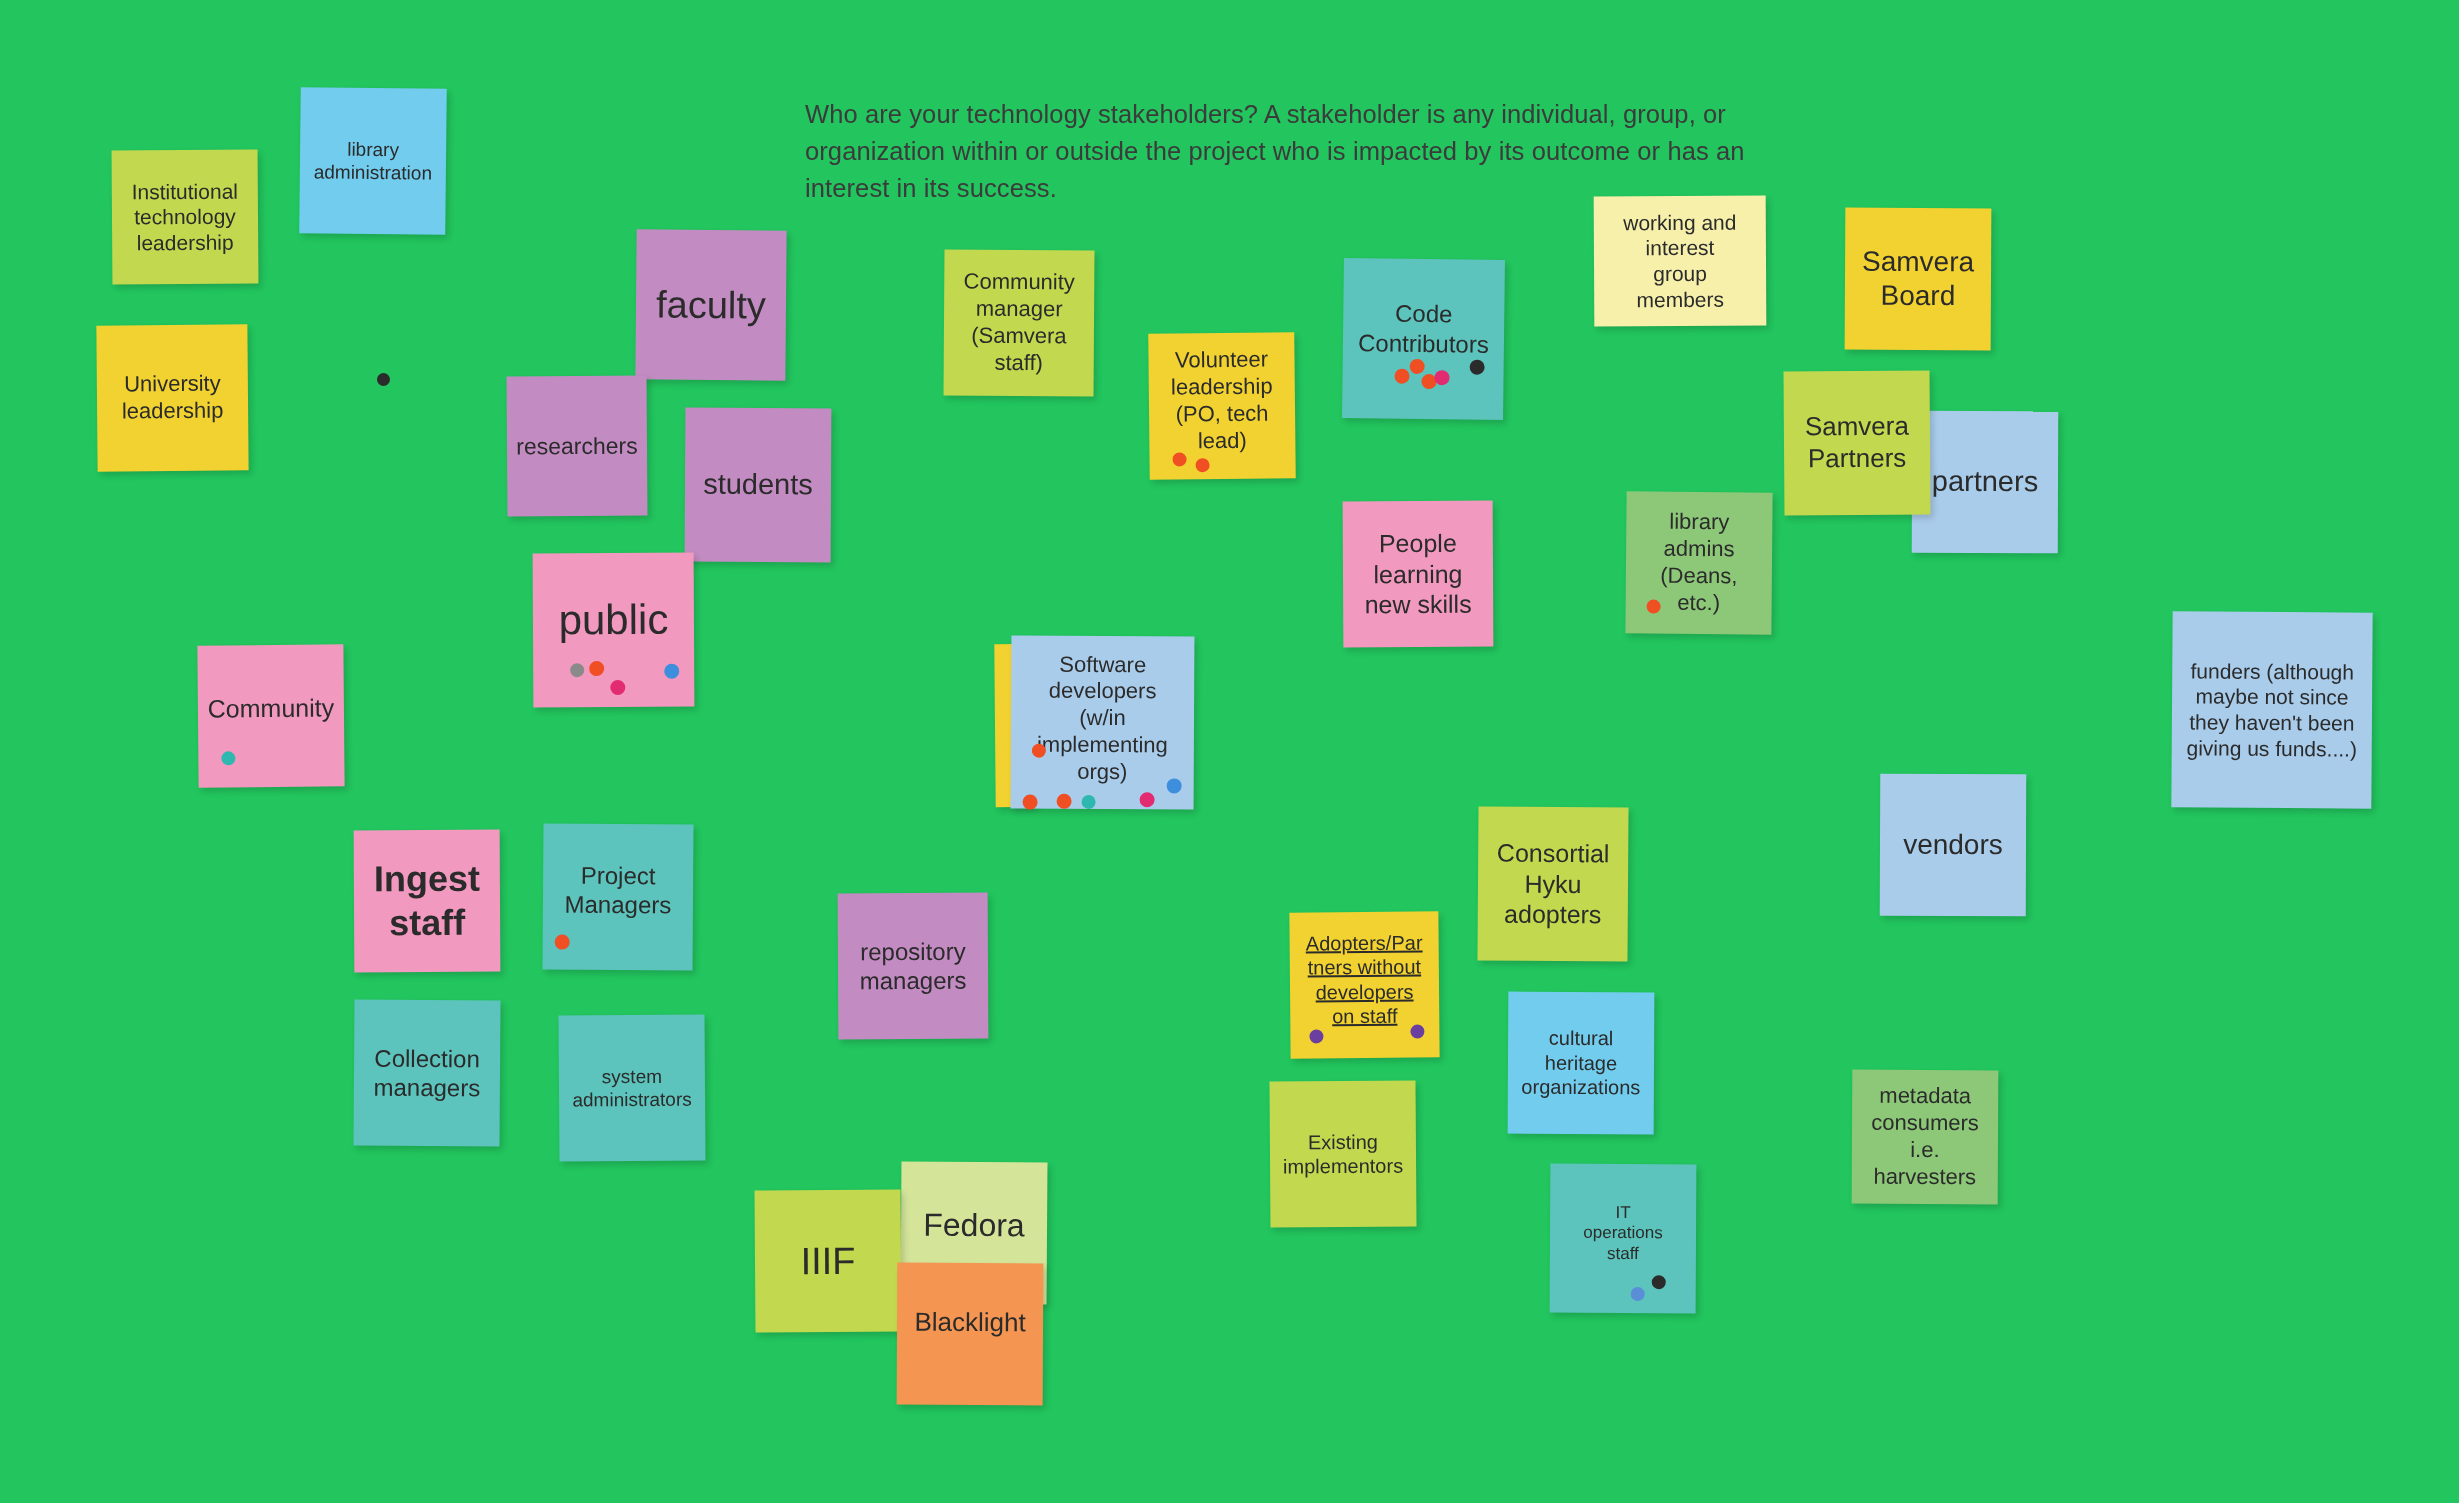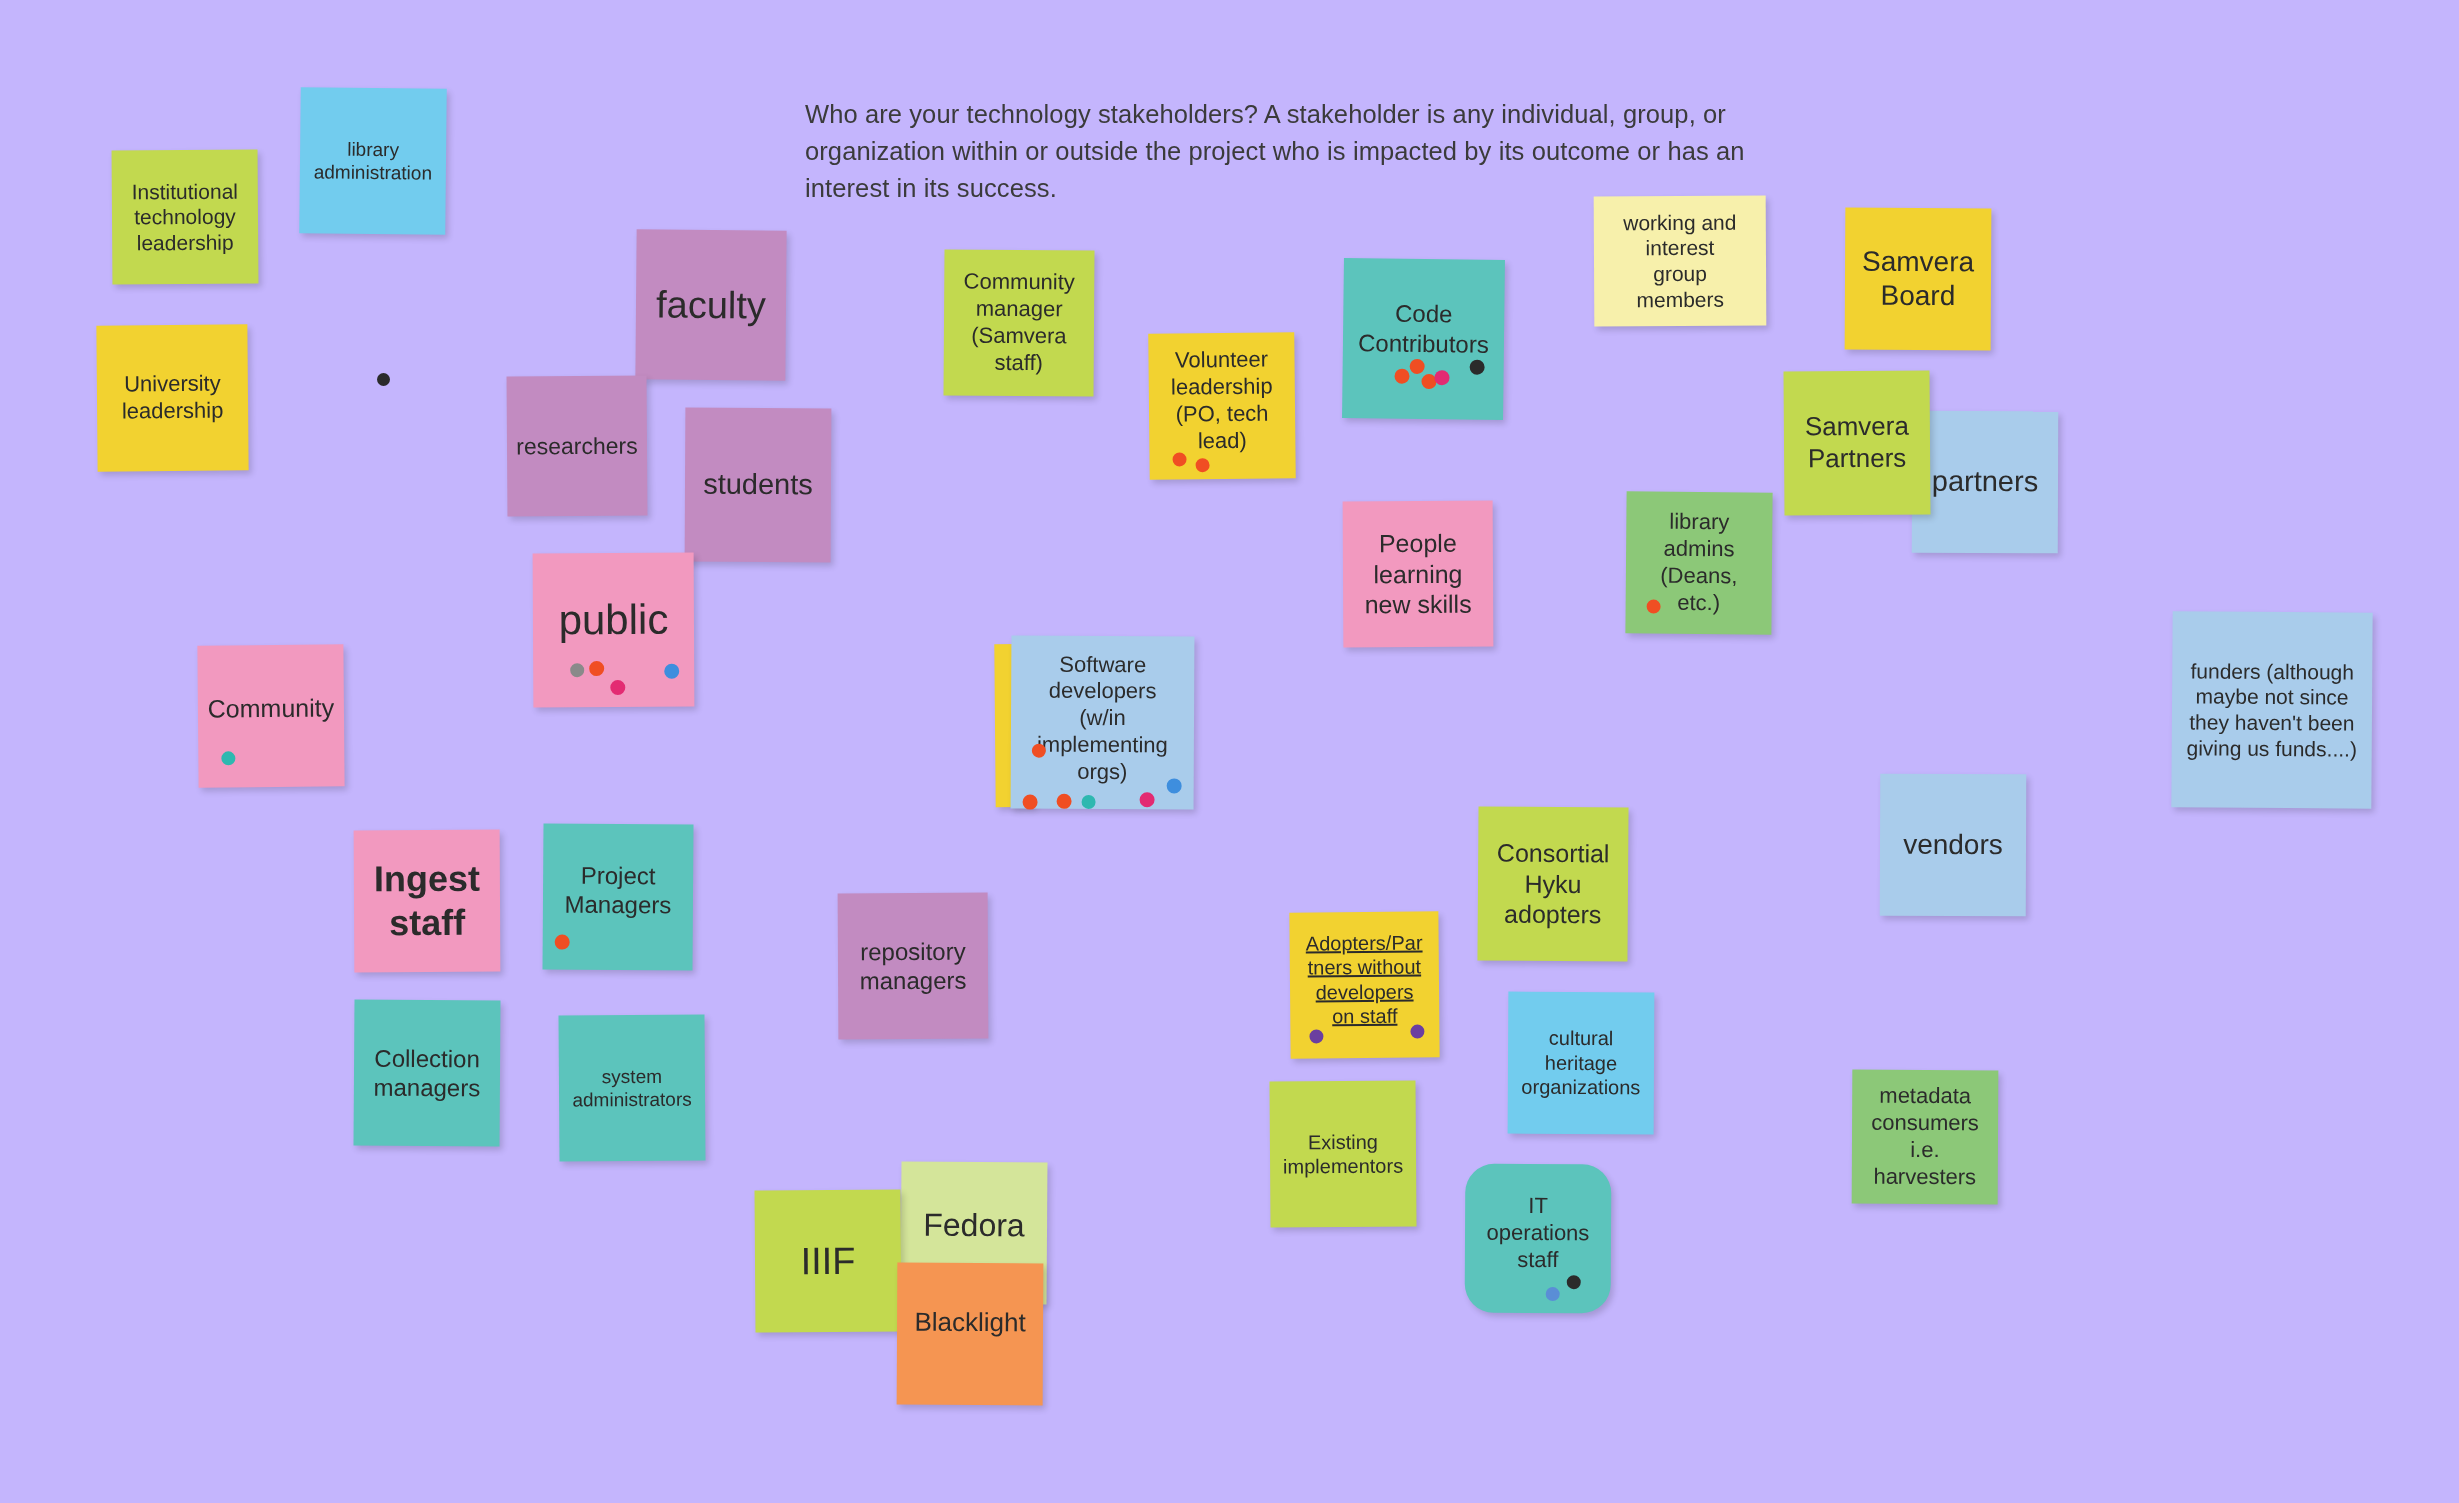--- a/index.html
+++ b/index.html
@@ -9,21 +9,21 @@
     background: #ffffff;
   }
   body {
     font-family: "Liberation Sans", sans-serif;
     color: #333333;
   }
   #board {
     position: relative;
     width: 2459px;
     height: 1503px;
-    background: #c4b5fd;
+    background: #22c55e;
     overflow: hidden;
   }
   
   #prompt {
     position: absolute;
     left: 805px;
     top: 96px;
     width: 961px;
     font-size: 25.5px;
     line-height: 1.45;
@@ -219,21 +219,21 @@
 i.e.
 harvesters</div>
       </div>
       <div class="note" style="left: 1880px; top: 774px; width: 146px; height: 142px; background: rgb(169, 204, 235); font-size: 28px; transform: rotate(0.2deg); z-index: 1;">
         <div class="txt">vendors</div>
       </div>
       <div class="note" style="left: 1270px; top: 1081px; width: 146px; height: 146px; background: rgb(194, 217, 79); font-size: 20px; transform: rotate(-0.4deg); z-index: 1;">
         <div class="txt">Existing
 implementors</div>
       </div>
-      <div class="note" style="left: 1465px; top: 1164px; width: 146px; height: 149px; background: rgb(92, 196, 188); font-size: 22px; transform: rotate(0.3deg); z-index: 1; border-radius: 29px;">
+      <div class="note" style="left: 1550px; top: 1164px; width: 146px; height: 149px; background: rgb(92, 196, 188); font-size: 17px; transform: rotate(0.3deg); z-index: 1;">
         <div class="txt" style="margin-top: -9.6px;">IT
 operations
 staff</div>
         <span class="dot" style="left: 81px; top: 123px; width: 14.4px; height: 14.4px; background: rgb(90, 142, 214);"></span>
         <span class="dot" style="left: 102px; top: 111px; width: 14.4px; height: 14.4px; background: rgb(43, 43, 43);"></span>
       </div>
       <div class="note" style="left: 755px; top: 1190px; width: 146px; height: 142px; background: rgb(194, 217, 79); font-size: 38px; transform: rotate(-0.4deg); z-index: 2;">
         <div class="txt">IIIF</div>
       </div>
       <div class="note" style="left: 901px; top: 1162px; width: 146px; height: 142px; background: rgb(212, 229, 154); font-size: 32px; transform: rotate(0.4deg); z-index: 1;">

